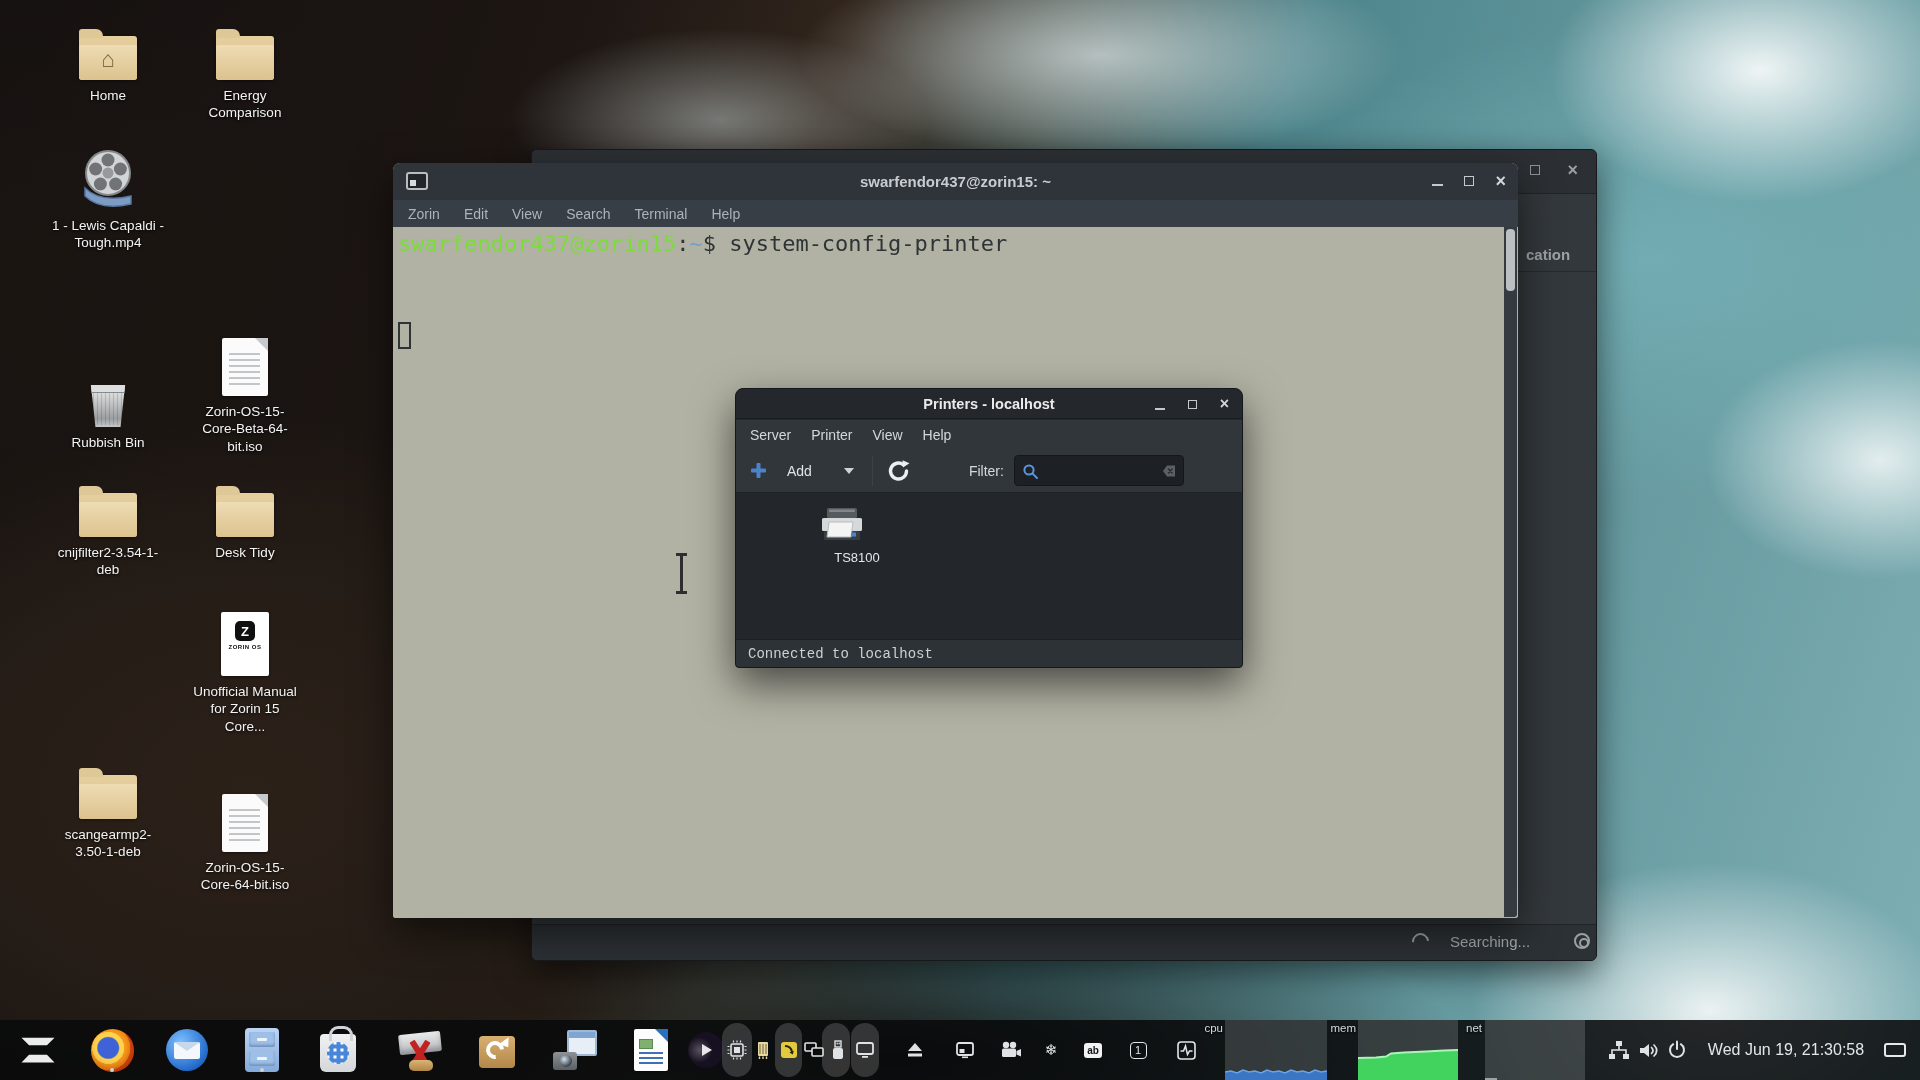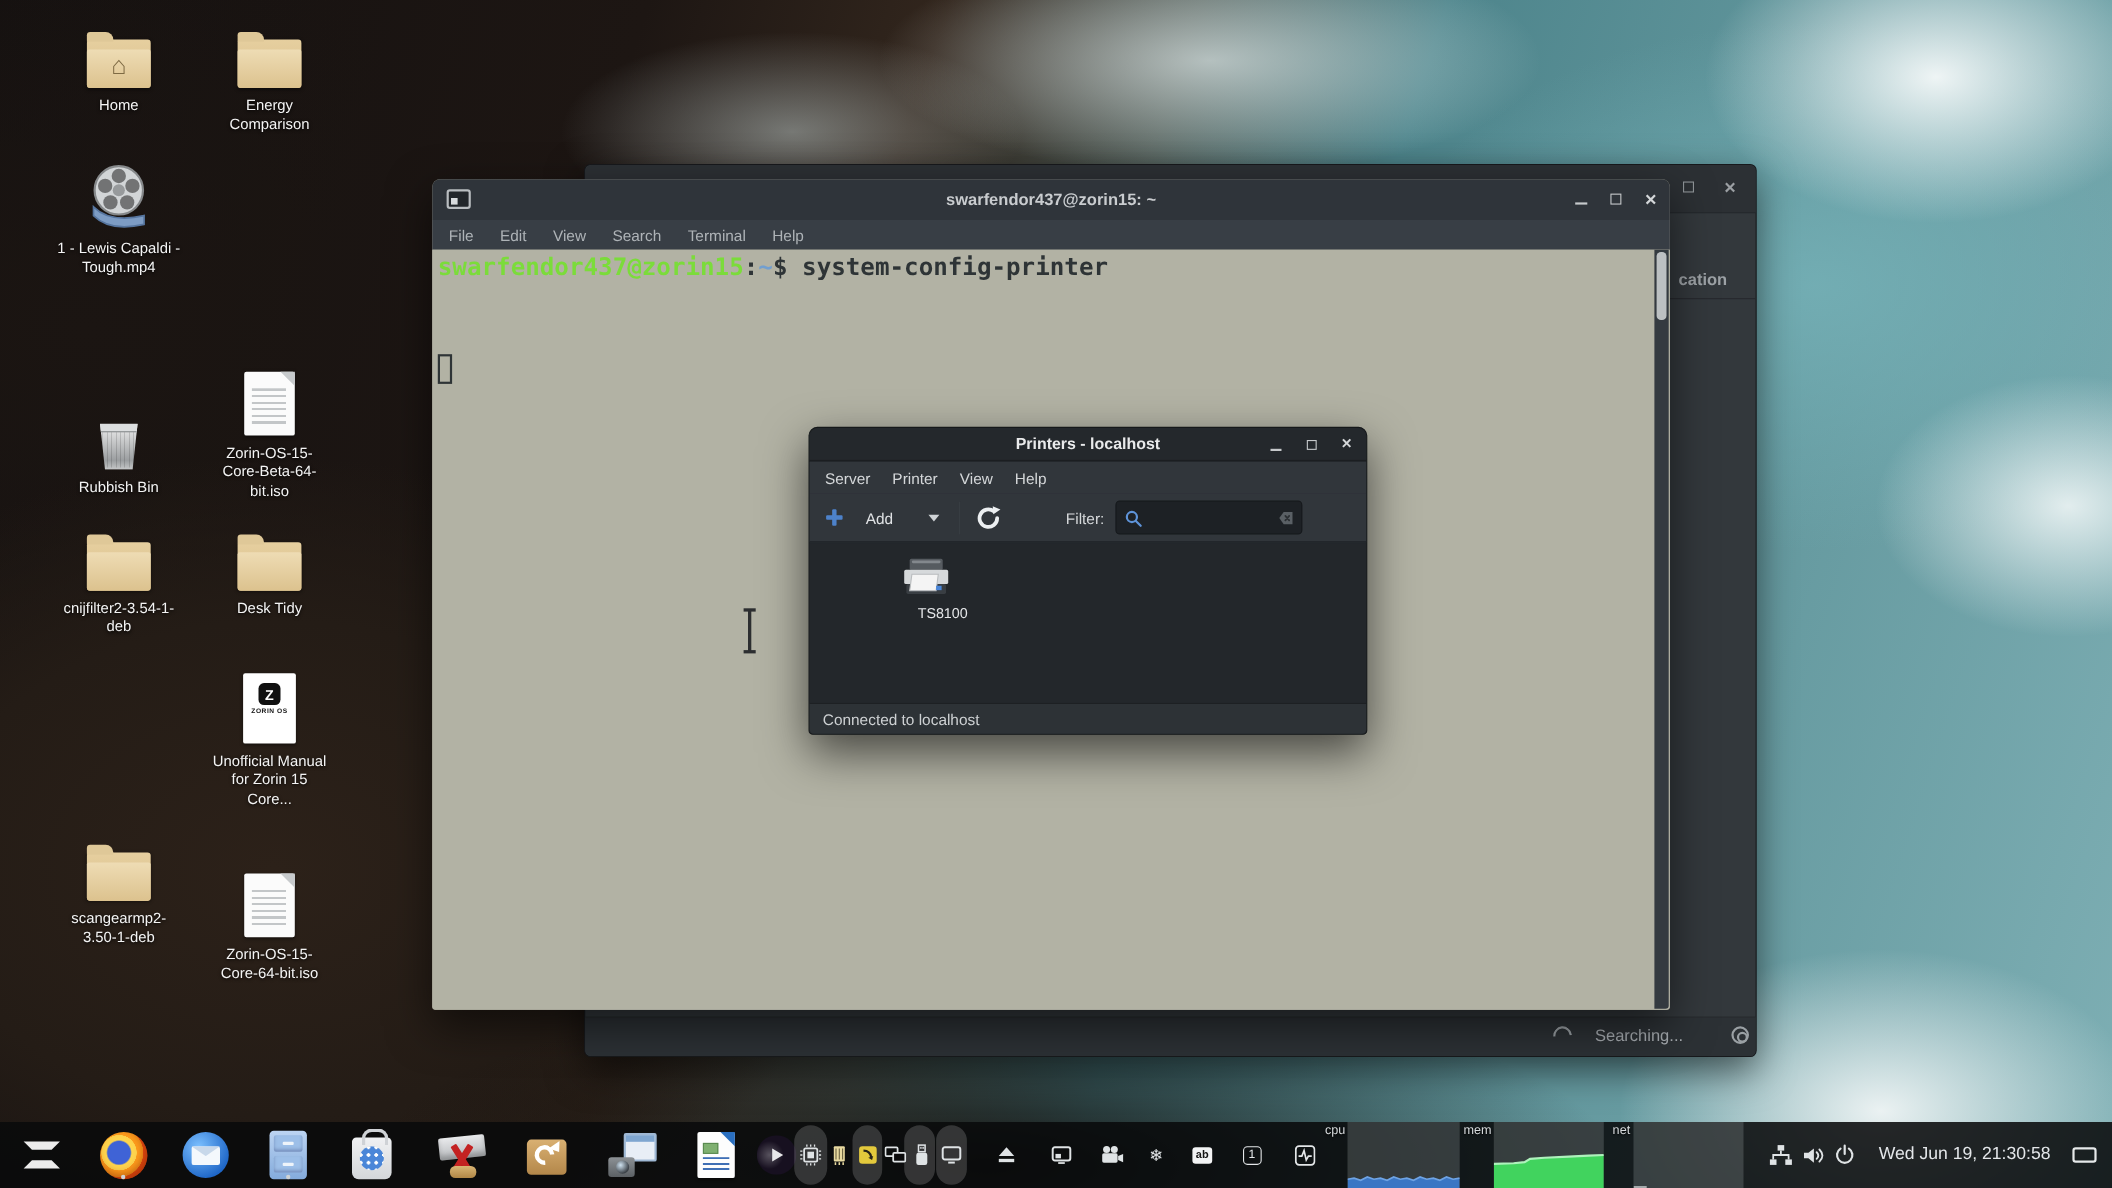--- a/index.html
+++ b/index.html
@@ -55,21 +55,21 @@
   
   .terminal{position:absolute;left:393px;top:163px;width:1125px;height:755px;z-index:5;border-radius:7px 7px 3px 3px;box-shadow:0 14px 40px rgba(0,0,0,.55);background:#b2b2a4;}
   .t-titlebar{position:absolute;left:0;top:0;right:0;height:37px;background:#2f343a;border-radius:7px 7px 0 0;display:flex;align-items:center;justify-content:flex-end;}
   .t-appicon{position:absolute;left:13px;top:9px;width:22px;height:18px;border:2px solid #b9bdc0;border-radius:3px;background:#22262a;}
   .t-appicon::after{content:"";position:absolute;left:2px;bottom:2px;width:6px;height:6px;background:#d8dbdd;}
   .t-title{width:100%;text-align:center;font-size:15px;font-weight:bold;color:#c9cccf;}
   .t-btns{position:absolute;right:12px;top:8px;display:flex;gap:21px;align-items:center;height:20px;}
   .t-menubar{position:absolute;left:0;top:37px;right:0;height:27px;background:#383e45;display:flex;align-items:center;gap:6px;padding-left:6px;}
   .t-menuitem{font-size:14px;color:#aeb3b7;padding:3px 9px;}
   .t-content{position:absolute;left:0;top:64px;right:0;bottom:0;background:#b2b2a4;border-radius:0 0 3px 3px;
-    font-family:"DejaVu Sans Mono",monospace;font-weight:bold;font-size:22px;line-height:29px;padding:2px 0 0 5px;color:#2e3436;}
+    font-family:"DejaVu Sans Mono",monospace;font-weight:normal;font-size:22px;line-height:29px;padding:2px 0 0 5px;color:#2e3436;}
   .p-user{color:#7bdc3a;} .p-path{color:#729fcf;}
   .t-cursor{position:absolute;left:5px;top:95px;width:13px;height:27px;border:2px solid #2e3436;}
   .t-scroll{position:absolute;right:1px;top:64px;bottom:1px;width:13px;background:#343a40;border-radius:0 0 3px 0;}
   .t-thumb{position:absolute;top:2px;left:2px;width:9px;height:62px;background:#bcc0c2;border-radius:4px;}
 
   
   .printers{position:absolute;left:735px;top:388px;width:508px;height:280px;z-index:10;border-radius:8px 8px 4px 4px;box-shadow:0 16px 42px rgba(0,0,0,.6);background:#23272b;border:1px solid #15181a;}
   .p-titlebar{position:absolute;left:0;top:0;right:0;height:30px;background:#24282c;border-radius:8px 8px 0 0;display:flex;align-items:center;border-bottom:1px solid #1b1e21;}
   .p-title{width:100%;text-align:center;font-size:14.5px;font-weight:bold;color:#e9eaeb;}
   .p-btns{position:absolute;right:13px;top:5px;display:flex;gap:23px;align-items:center;height:20px;}
@@ -84,21 +84,21 @@
   .tsep{width:1px;height:30px;background:#272b2f;border-right:1px solid #3c4248;margin:0 14px 0 18px;}
   .filter-label{font-size:14px;color:#d6d9db;margin-left:58px;}
   .filter-box{position:relative;margin-left:10px;width:170px;height:31px;background:#1d2125;border:1px solid #15181b;border-radius:4px;}
   .filter-input{position:absolute;left:28px;top:0;width:112px;height:29px;background:transparent;border:none;outline:none;color:#e6e8ea;font-size:14px;font-family:"Liberation Sans",sans-serif;}
   .mag{position:absolute;left:7px;top:7px;}
   .clear-ic{position:absolute;right:7px;top:7px;}
   .p-content{position:absolute;left:0;top:105px;right:0;bottom:28px;background:#23272b;}
   .printer-tile{position:absolute;left:64px;top:12px;width:84px;display:flex;flex-direction:column;align-items:center;gap:4px;}
   .printer-name{font-size:13px;color:#e4e6e8;margin-left:30px;}
   .p-status{position:absolute;left:0;right:0;bottom:0;height:28px;background:#2d3236;border-top:1px solid #1d2023;border-radius:0 0 4px 4px;display:flex;align-items:center;}
-  .p-status span{font-size:14px;color:#ced1d3;padding-left:12px;}
+  .p-status span{font-size:14px;color:#ced1d3;padding-left:12px;font-family:Liberation Mono, monospace;}
 
   
   .taskbar{position:absolute;left:0;bottom:0;width:1920px;height:60px;background:rgba(9,10,11,.88);z-index:20;}
   .tb-icon{position:absolute;top:7px;width:46px;height:46px;display:flex;align-items:center;justify-content:center;}
   .run-dot{position:absolute;bottom:1px;width:4px;height:4px;border-radius:50%;background:#cfd3d5;}
   .ic-firefox{width:43px;height:43px;border-radius:50%;background:radial-gradient(circle at 40% 44%,#3f63d6 0 29%,#ffd54d 33% 45%,#ff9d1c 46% 62%,#ef4f12 63% 100%);box-shadow:inset -3px -4px 8px rgba(120,30,0,.5);}
   .ic-tbird{width:42px;height:42px;border-radius:50%;background:radial-gradient(circle at 35% 32%,#7cc0ff,#1e66c7 75%);position:relative;}
   .ic-tbird::after{content:"";position:absolute;left:8px;top:13px;width:26px;height:17px;background:#f4f8fc;border-radius:2px;clip-path:polygon(0 0,100% 0,100% 100%,0 100%);}
   .ic-tbird::before{content:"";position:absolute;z-index:2;left:8px;top:13px;width:26px;height:9px;background:#c8d8ea;clip-path:polygon(0 0,100% 0,50% 100%);}
   .ic-cabinet{width:34px;height:44px;background:linear-gradient(180deg,#bcd4f2,#84abdc);border-radius:4px;position:relative;}
@@ -228,21 +228,21 @@
     <div class="t-titlebar">
       <div class="t-appicon"></div>
       <div class="t-title">swarfendor437@zorin15: ~</div>
       <div class="t-btns">
         <div class="winbtn-min"></div>
         <div class="winbtn-max"></div>
         <div class="winbtn-close">×</div>
       </div>
     </div>
     <div class="t-menubar">
-      <span class="t-menuitem">File</span>
+      <span class="t-menuitem">Zorin</span>
       <span class="t-menuitem">Edit</span>
       <span class="t-menuitem">View</span>
       <span class="t-menuitem">Search</span>
       <span class="t-menuitem">Terminal</span>
       <span class="t-menuitem">Help</span>
     </div>
     <div class="t-content">
       <span class="p-user">swarfendor437@zorin15</span><span>:</span><span class="p-path">~</span><span>$</span>&nbsp;<span>system-config-printer</span>
       <div class="t-cursor"></div>
     </div>

